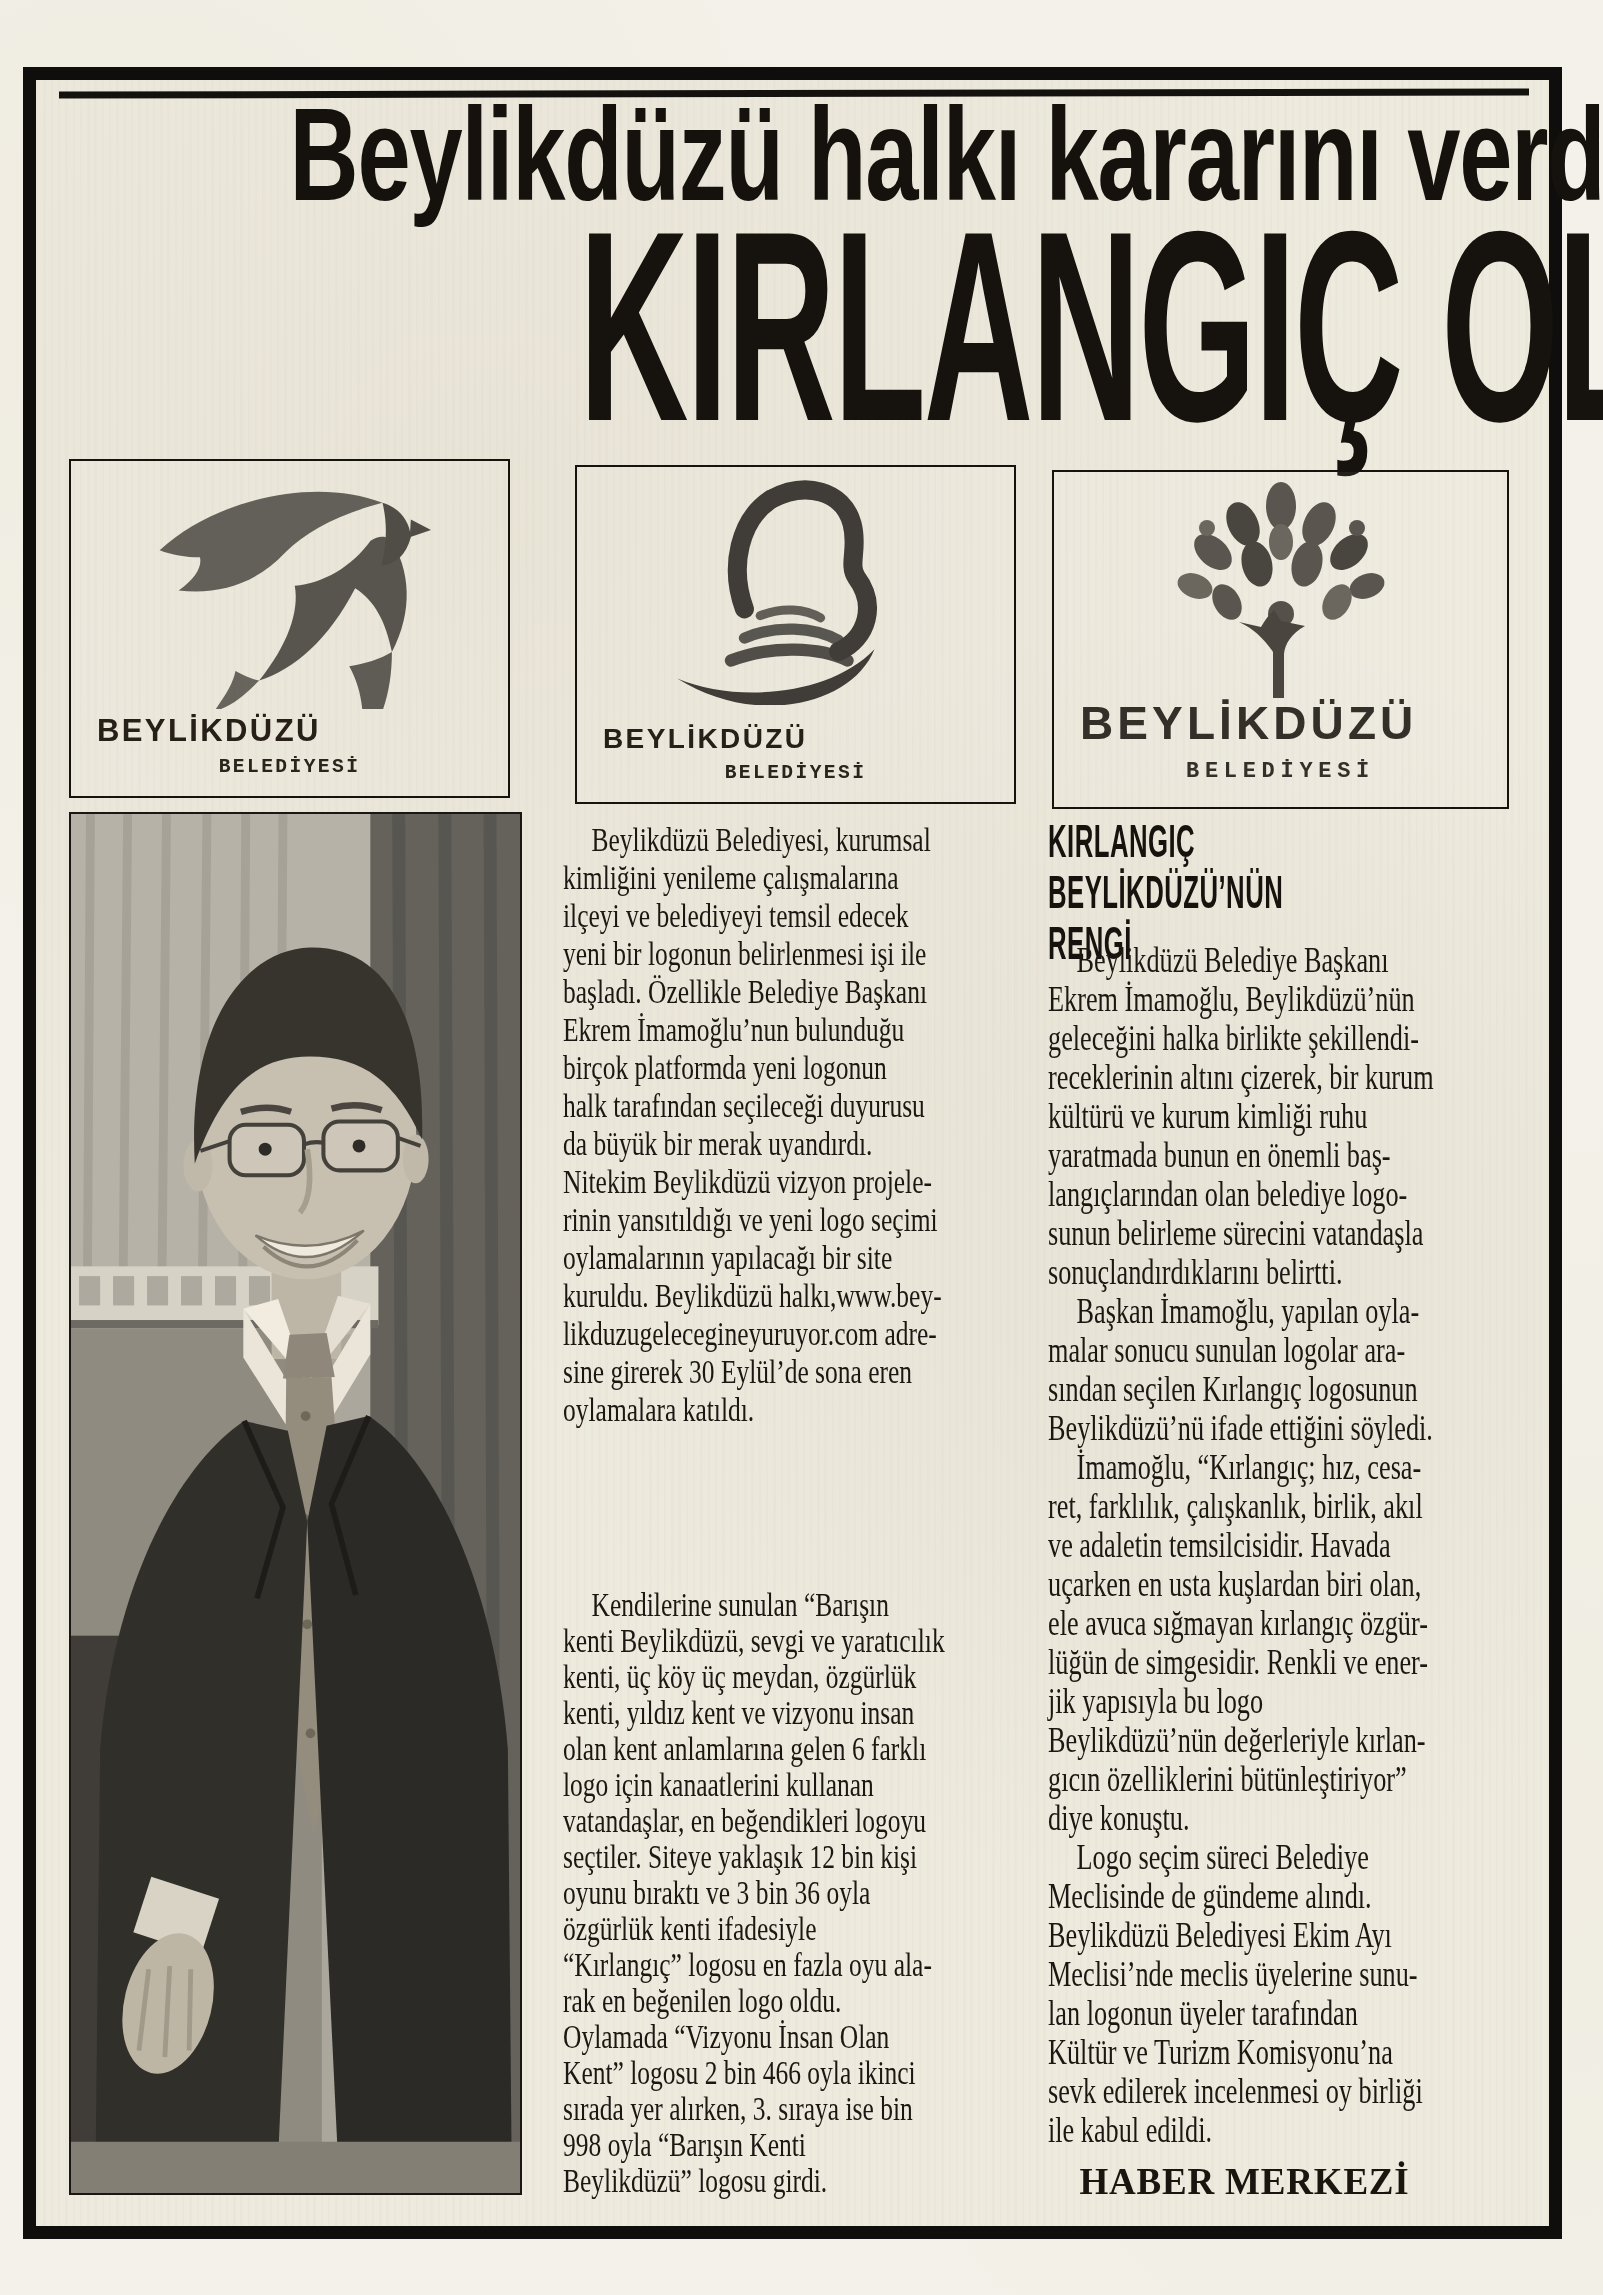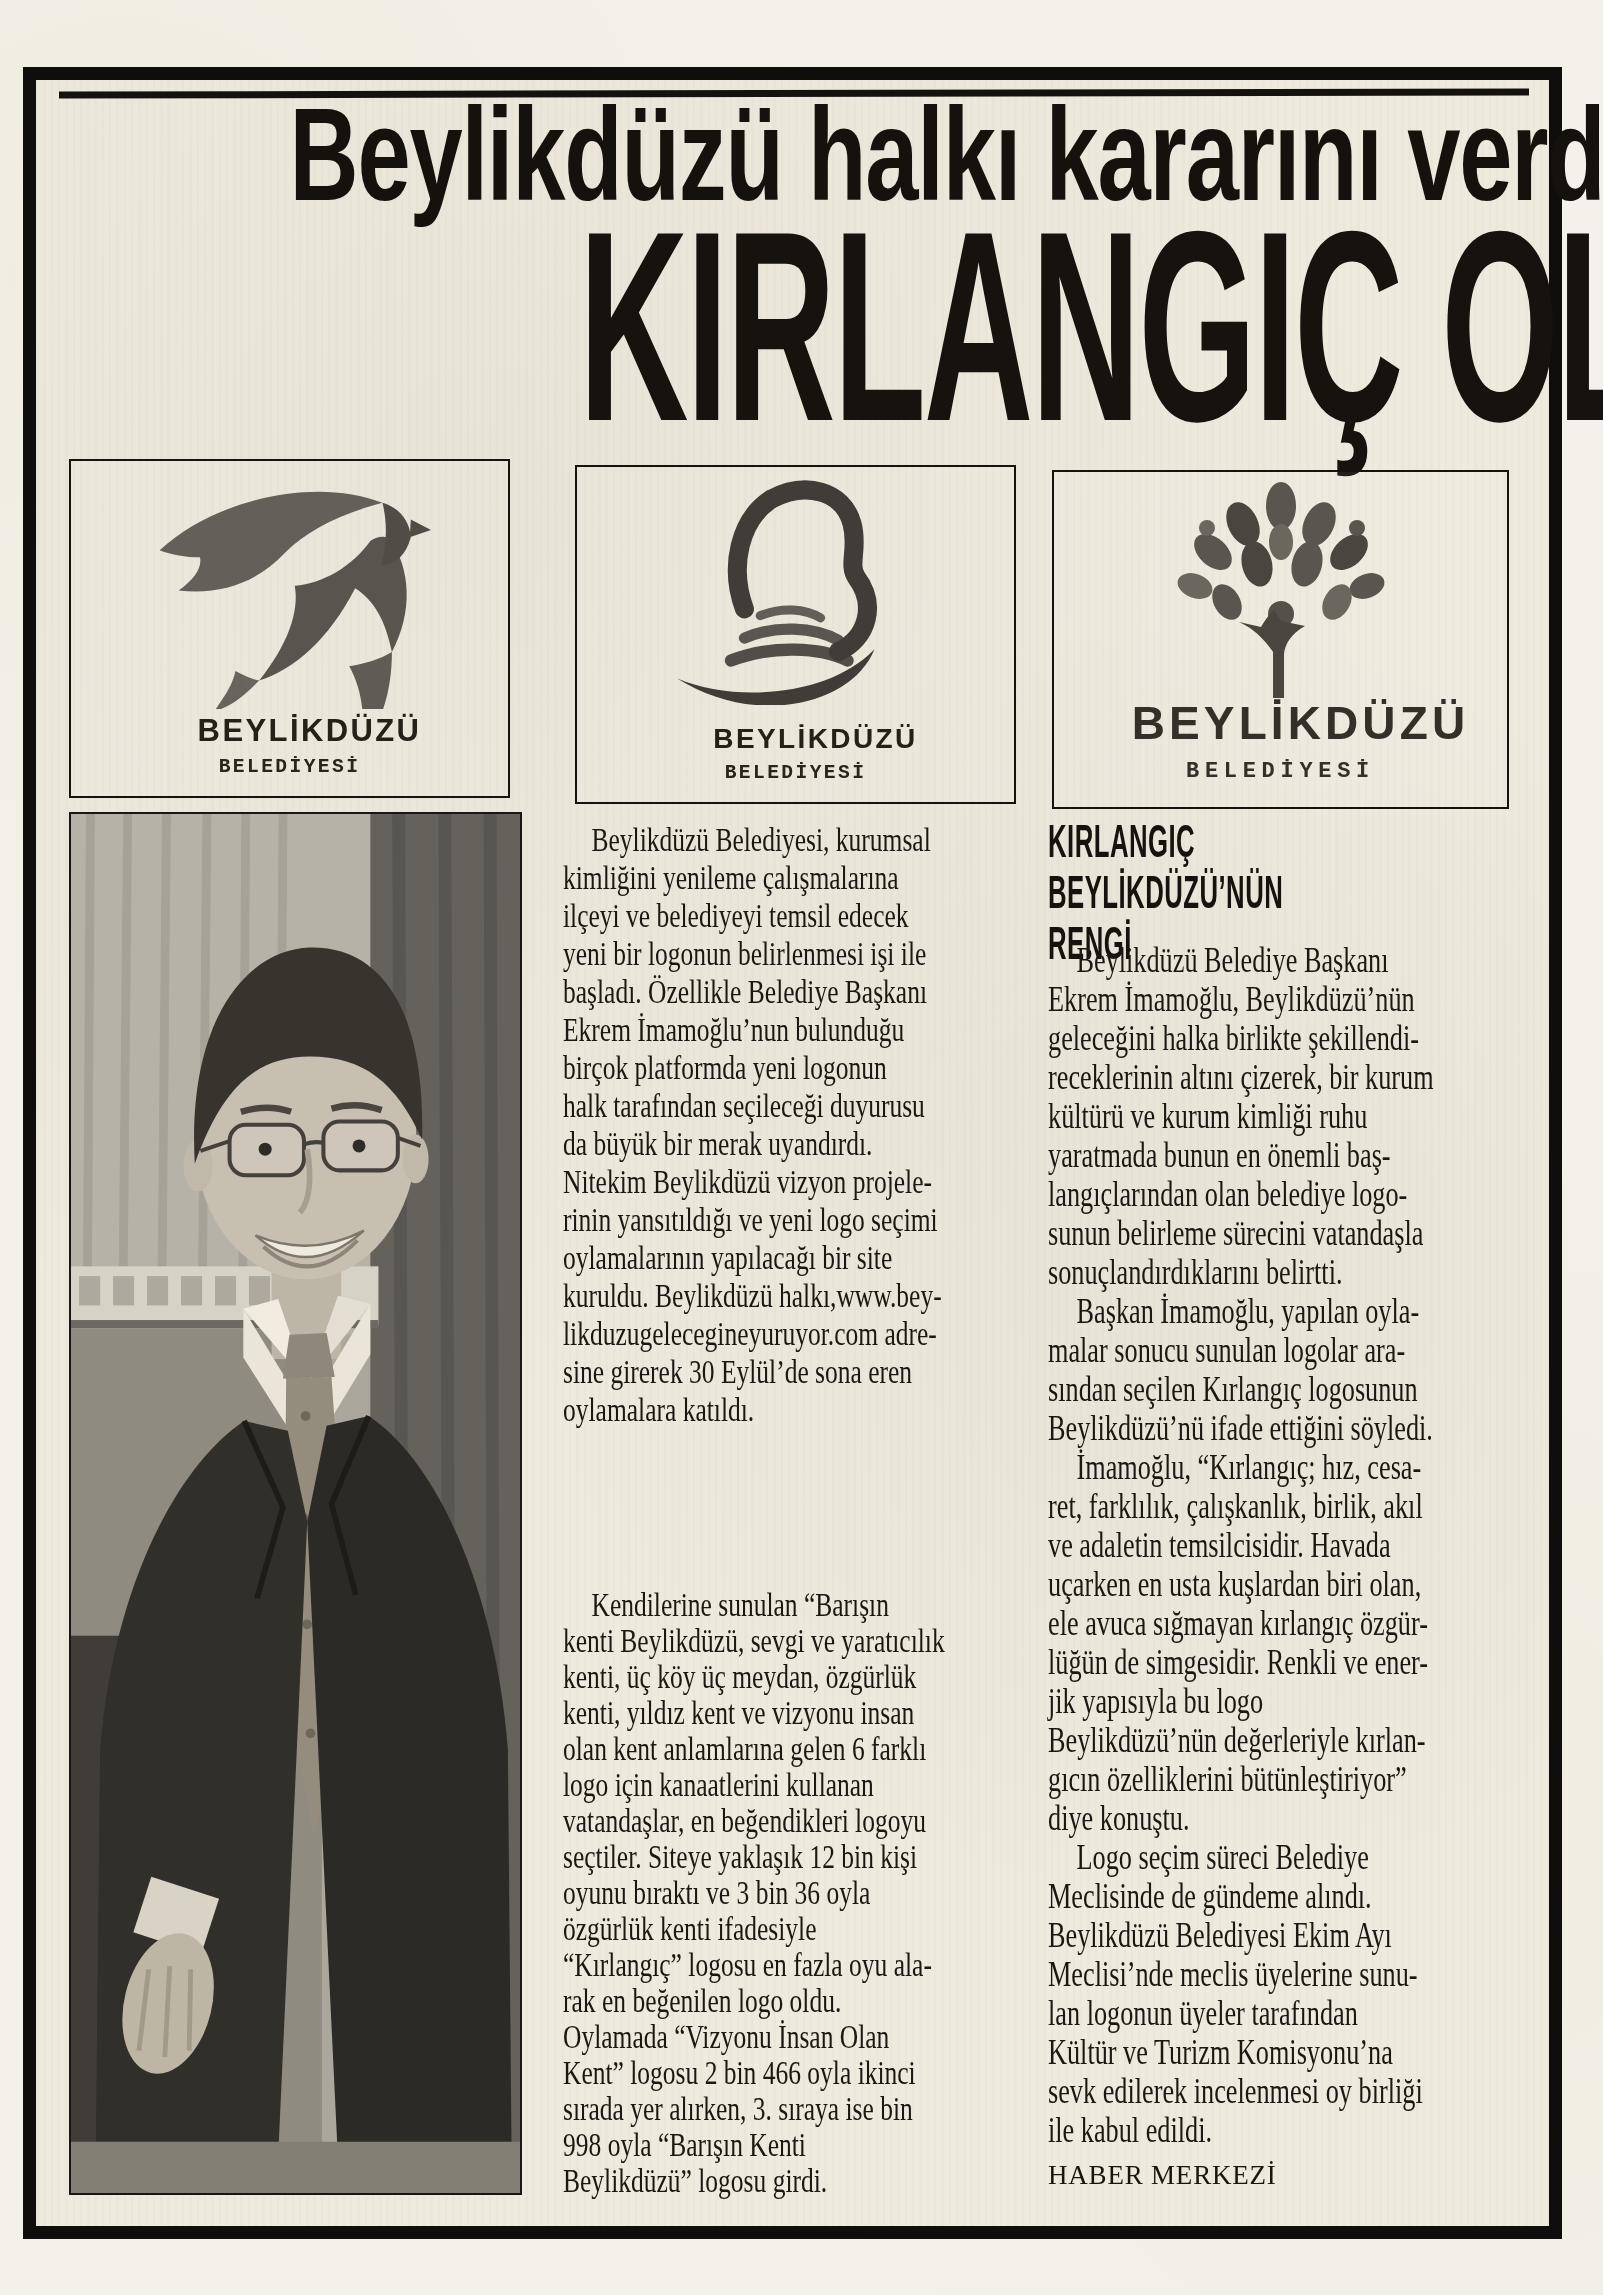--- a/index.html
+++ b/index.html
@@ -32,21 +32,21 @@
             font-family:"Liberation Sans", sans-serif;font-weight:700;
             font-size:271px;line-height:1.06;color:#16130f;
             letter-spacing:-4.1px;transform:scaleX(.56);transform-origin:50% 0;}
 
   .logo-box{position:absolute;top:379px;height:339px;box-sizing:border-box;
             border:2.4px solid #16130f;background:rgba(255,255,255,.06);}
   .box1{left:33px;width:441px;}
   .box2{left:539px;width:441px;top:385px;}
   .box3{left:1016px;width:457px;top:390px;}
   .logo-box svg{position:absolute;left:50%;transform:translateX(-50%);}
-  .box-title{position:absolute;left:8px;width:100%;text-align:center;
+  .box-title{position:absolute;left:14px;width:100%;
              font-family:"Liberation Sans", sans-serif;font-weight:700;
              color:#262019;padding-left:12px;}
   .box-sub{position:absolute;left:0;width:100%;text-align:center;
            font-family:Liberation Mono, monospace;font-weight:700;
            color:#2b241d;}
   .box1 .box-title,.box2 .box-title{bottom:47px;font-size:31px;letter-spacing:2.4px;}
   .box1 .box-sub,.box2 .box-sub{bottom:18px;font-size:19.6px;letter-spacing:2.4px;}
   .box2 .box-title{font-size:28px;}
   .box3 .box-title{bottom:57px;font-size:46px;letter-spacing:4.1px;color:#33302a;}
   .box3 .box-sub{bottom:23px;font-size:22px;letter-spacing:5.7px;color:#33302a;}
@@ -71,23 +71,23 @@
 
   .rc-heading-wrap{position:absolute;left:1012px;top:736px;}
   .rc-heading{display:inline-block;white-space:pre-line;
               font-family:"Liberation Sans", sans-serif;font-weight:700;
               font-size:46px;line-height:51px;color:#16130f;letter-spacing:0.8px;
               transform:scaleX(.56);transform-origin:0 0;}
   .rc-paras{position:absolute;left:1012px;top:861px;width:525px;
             transform:scaleX(.75);transform-origin:0 0;}
   .rc-paras .para{position:static;transform:none;width:auto;
                   font-size:35px;line-height:39px;margin:0;}
-  .byline{position:absolute;left:1012px;top:2080px;width:393px;text-align:left;
-          font-family:"Liberation Serif", serif;font-weight:400;
-          font-size:27px;color:#1a150f;letter-spacing:0.8px;}
+  .byline{position:absolute;left:1012px;top:2080px;width:393px;text-align:center;
+          font-family:"Liberation Serif", serif;font-weight:700;
+          font-size:37px;color:#1a150f;letter-spacing:0.8px;}
 </style>
 </head>
 <body>
 
 <div class="scan">
   <div class="frame">
     <div class="inner">
 
       <div class="top-rule"></div>
 

